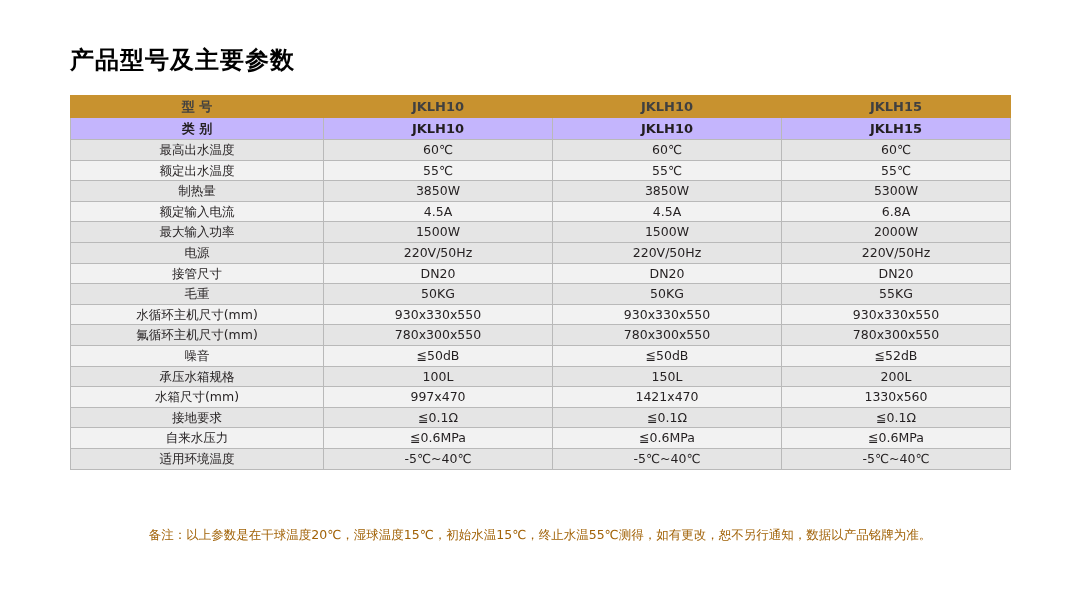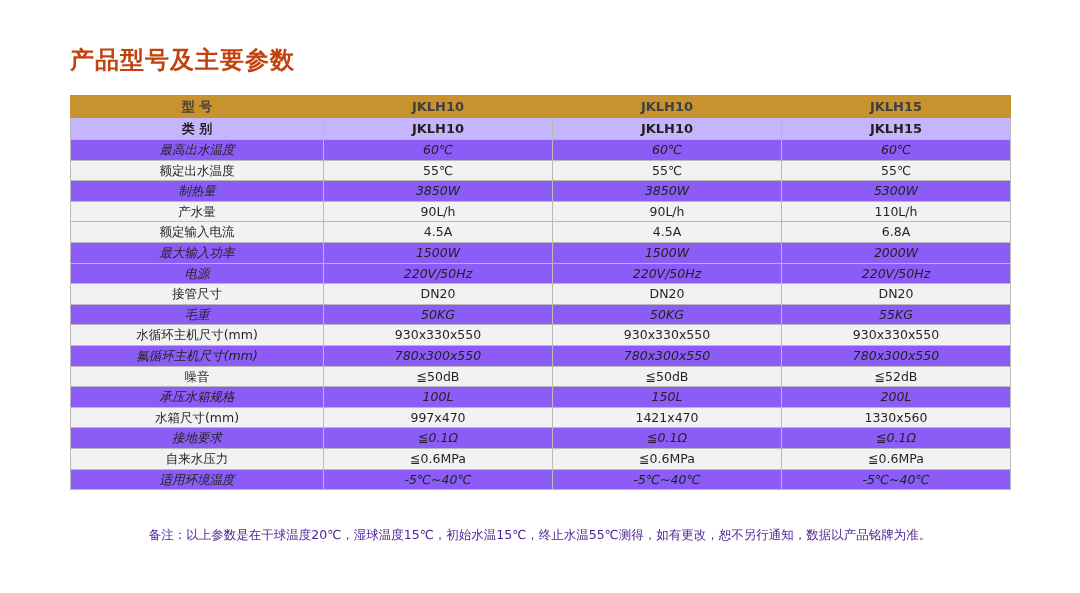--- a/index.html
+++ b/index.html
@@ -25,21 +25,21 @@
   .title-block {
     position: absolute;
     left: 70px;
     top: 44px;
     display: flex;
     align-items: center;
   }
   .title-text {
     font-size: 24px;
     font-weight: bold;
-    color: #c2410c;
+    color: #000000;
     letter-spacing: 1px;
     font-family: "DejaVu Sans", "Liberation Sans", sans-serif;
   }
   table.spec {
     position: absolute;
     left: 70px;
     top: 95px;
     width: 940px;
     border-collapse: collapse;
     table-layout: fixed;
@@ -76,30 +76,29 @@
     line-height: 21px;
   }
   td.label {
     font-size: 12.5px;
   }
   tr.alt td {
     background: #f2f2f2;
     margin-left: 9px;
   }
   tr.white td {
-    background: #8b5cf6;
-    font-style: italic;
+    background: #e5e5e5;
   }
   .note {
     position: absolute;
     left: 70px;
     top: 527px;
     width: 940px;
     font-size: 12.5px;
-    color: #4c1d95;
+    color: #a16207;
     text-align: center;
     font-family: "DejaVu Sans", "Liberation Sans", sans-serif;
   }
 </style>
 </head>
 <body>
 
 <div class="page">
 
   <div class="title-block">
@@ -139,26 +138,20 @@
           <td>55℃</td>
           <td>55℃</td>
         </tr>
         <tr class="white">
           <td class="label">制热量</td>
           <td>3850W</td>
           <td>3850W</td>
           <td>5300W</td>
         </tr>
         <tr class="alt">
-          <td class="label">产水量</td>
-          <td>90L/h</td>
-          <td>90L/h</td>
-          <td>110L/h</td>
-        </tr>
-        <tr class="alt">
           <td class="label">额定输入电流</td>
           <td>4.5A</td>
           <td>4.5A</td>
           <td>6.8A</td>
         </tr>
         <tr class="white">
           <td class="label">最大输入功率</td>
           <td>1500W</td>
           <td>1500W</td>
           <td>2000W</td>

